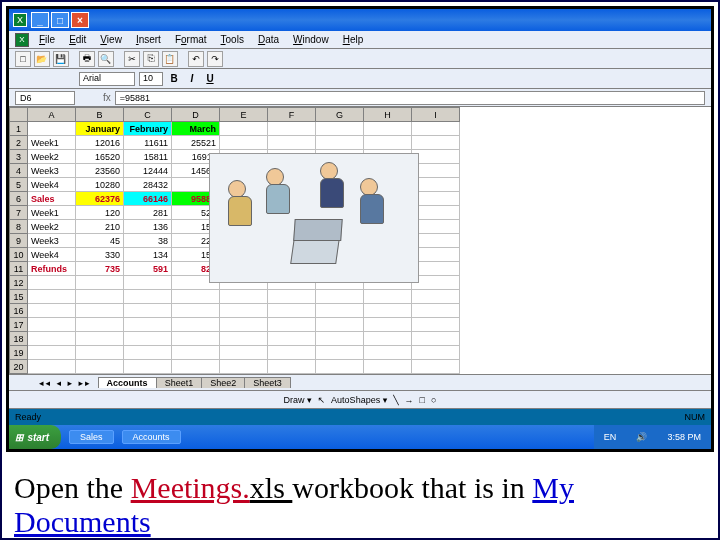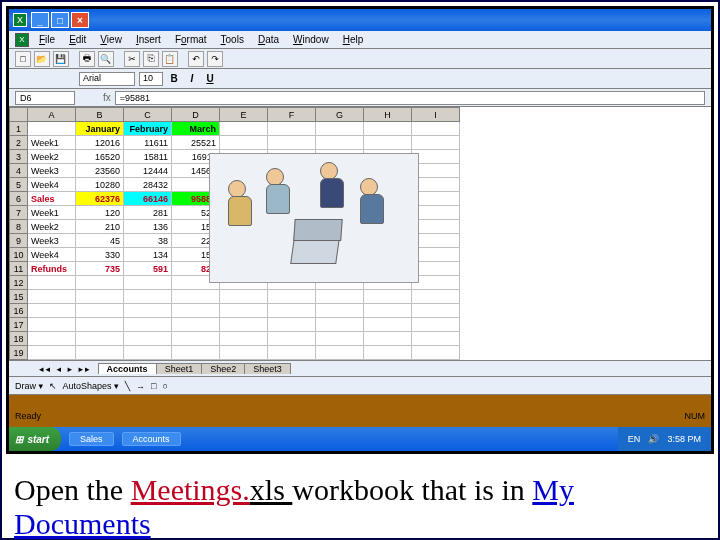--- a/index.html
+++ b/index.html
@@ -46,26 +46,26 @@
   .row-sales .v2 { background: #00ffff; }
   .row-sales .v3 { background: #00ff00; }
   .row-refunds td { color: #c00020; font-weight: bold; }
   .row-refunds td.label { color: #c00020; }
   .netsales { font-weight: bold; text-align: left; }
   .clipart { position: absolute; top: 46px; left: 200px; width: 210px; height: 130px; background: #eef2f6; border: 1px solid #999; display: flex; align-items: center; justify-content: center; }
   .clip-inner { font-size: 9px; color: #333; text-align: center; position:relative; width:100%; height:100%; }
   .tabs-row { background: #e8eef8; height: 16px; display: flex; align-items: center; font-size: 9px; padding-left: 30px; gap: 0; border-top: 1px solid #808080; }
   .tab { border: 1px solid #808080; border-bottom: none; padding: 0 8px; background: #d4d0c8; margin-right: -1px; }
   .tab.active { background: #fff; font-weight: bold; }
-  .draw-bar { background: #e8eef8; height: 18px; display: flex; align-items: center; font-size: 9px; padding: 0 6px; gap: 6px; border-top: 1px solid #808080; }
-  .status-bar { background: #a16207; height: 16px; display: flex; align-items: flex-start; font-size: 9px; padding: 16px 6px; justify-content: space-between; border-top: 1px solid #808080; }
+  .draw-bar { background: #e8eef8; height: 18px; display: flex; align-items: center; font-size: 9px; padding: 0 6px; gap: 6px; border-top: 1px solid #808080; justify-content: center; }
+  .status-bar { background: #0369a1; height: 16px; display: flex; align-items: center; font-size: 9px; padding: 8px 6px; justify-content: space-between; border-top: 1px solid #808080; }
   .taskbar { background: linear-gradient(to bottom, #2d7be3, #0a5ee0); height: 24px; display: flex; align-items: center; font-size: 10px; color: #fff; }
   .start-btn { background: linear-gradient(to bottom, #3ca040, #2d8030); height: 100%; padding: 0 12px 0 6px; display: flex; align-items: center; gap: 4px; font-weight: bold; font-style: italic; border-radius: 0 10px 10px 0; }
   .task-item { background: #3c8cf0; border: 1px solid #5aa0ff; padding: 1px 10px; margin-left: 8px; font-size: 9px; border-radius: 2px; }
-  .tray { margin-left: auto; background: #1a6ac8; height: 100%; padding: 9px 10px; display: flex; align-items: center; gap: 8px; font-size: 9px; }
+  .tray { margin-left: auto; background: #1a6ac8; height: 100%; padding: 9px 10px; display: flex; align-items: center; gap: 20px; font-size: 9px; }
 
   .question { margin: 19px 12px 4px; font-family: "Times New Roman", serif; font-size: 30px; }
   .question .red { color: #c00020; }
   .question .under { text-decoration: underline; }
   .question .blue { color: #0000d0; }
 
   
   .person { position:absolute; }
   .head { width:18px; height:18px; border-radius:50%; background:#f0c898; border:1px solid #666; }
   .body-s { width:24px; height:30px; border-radius:6px 6px 2px 2px; margin-top:-2px; border:1px solid #666; }
@@ -337,20 +337,32 @@
                 <td></td>
                 <td></td>
                 <td></td>
                 <td></td>
                 <td></td>
                 <td></td>
                 <td></td>
               </tr>
           <tr>
                 <th class="rownum">19</th>
+                <td></td>
+                <td></td>
+                <td></td>
+                <td></td>
+                <td></td>
+                <td></td>
+                <td></td>
+                <td></td>
+                <td></td>
+              </tr>
+          <tr>
+                <th class="rownum">20</th>
                 <td></td>
                 <td></td>
                 <td></td>
                 <td></td>
                 <td></td>
                 <td></td>
                 <td></td>
                 <td></td>
                 <td></td>
               </tr>

